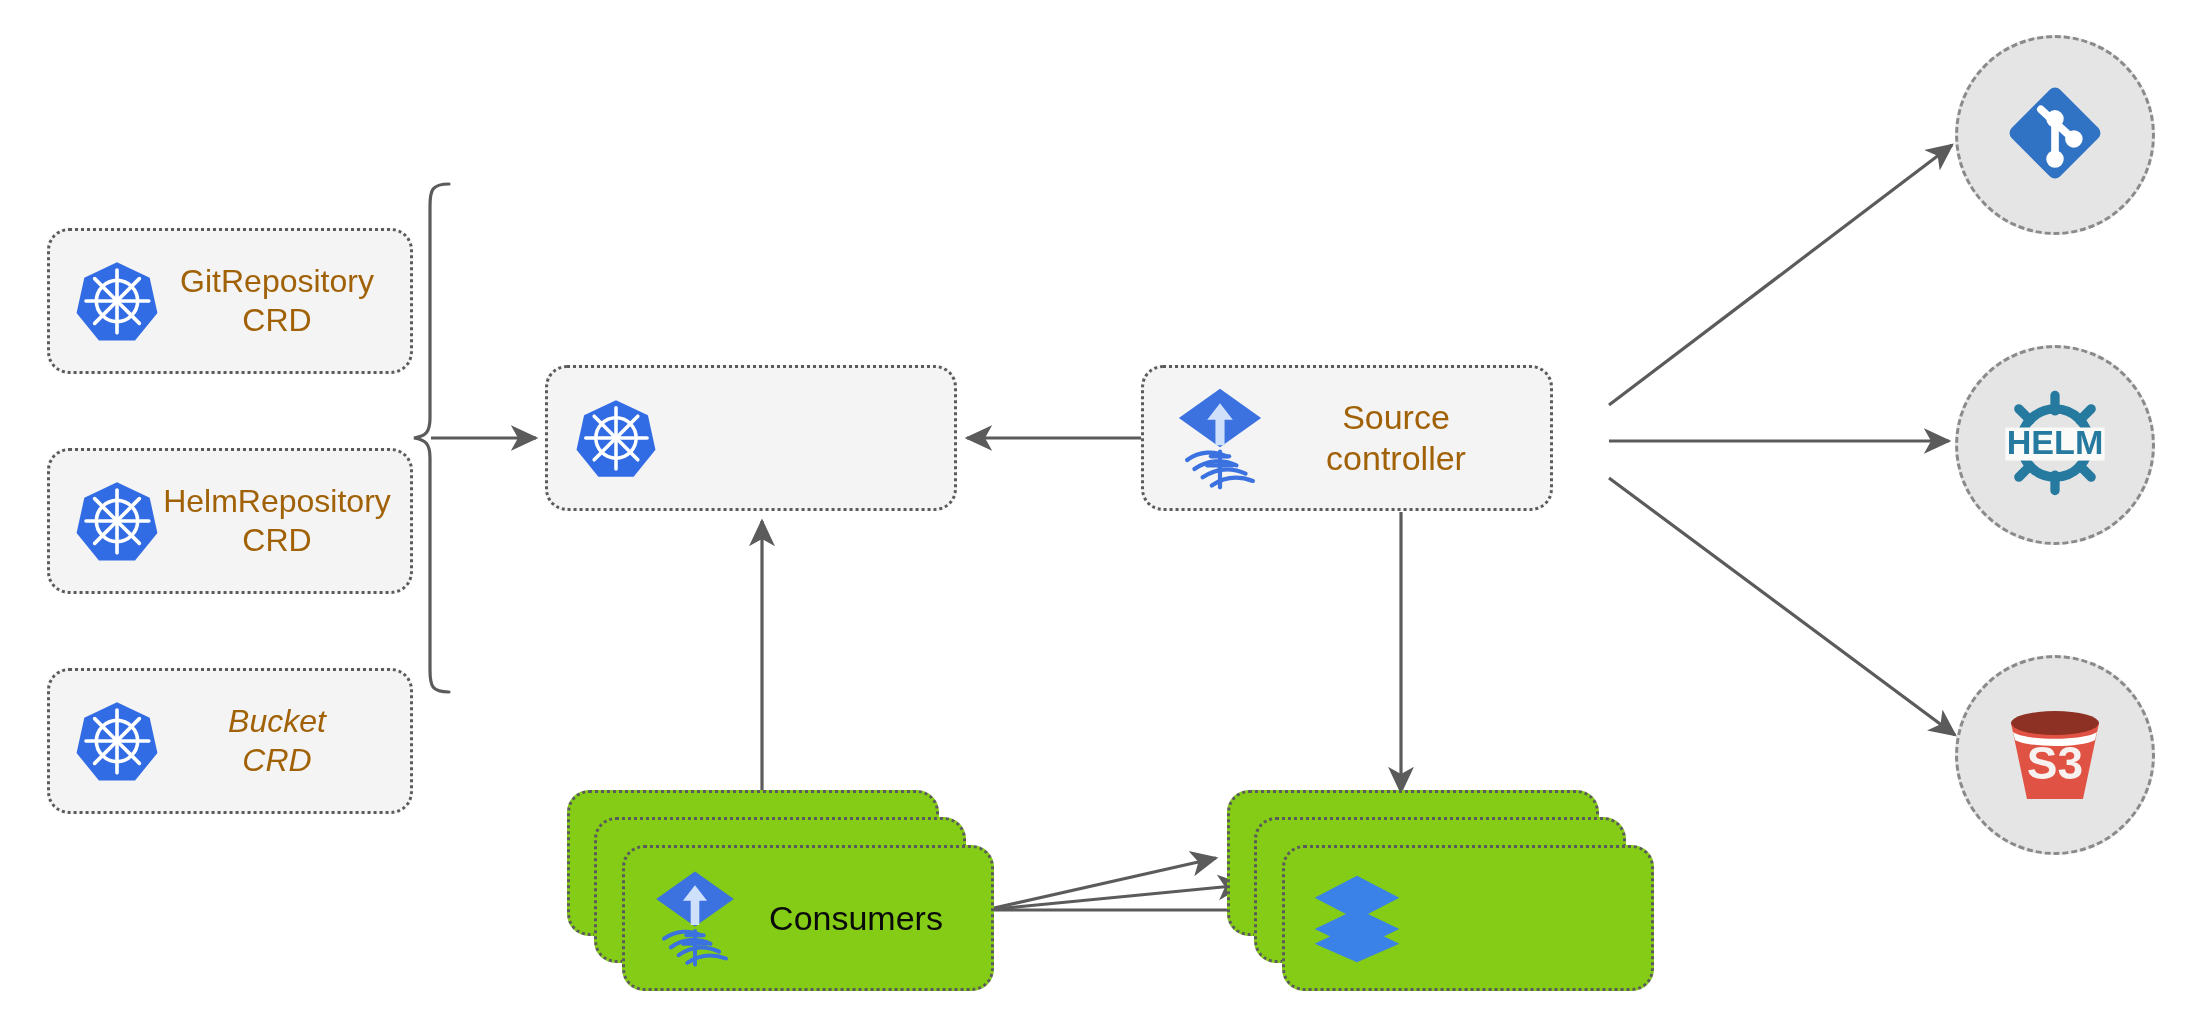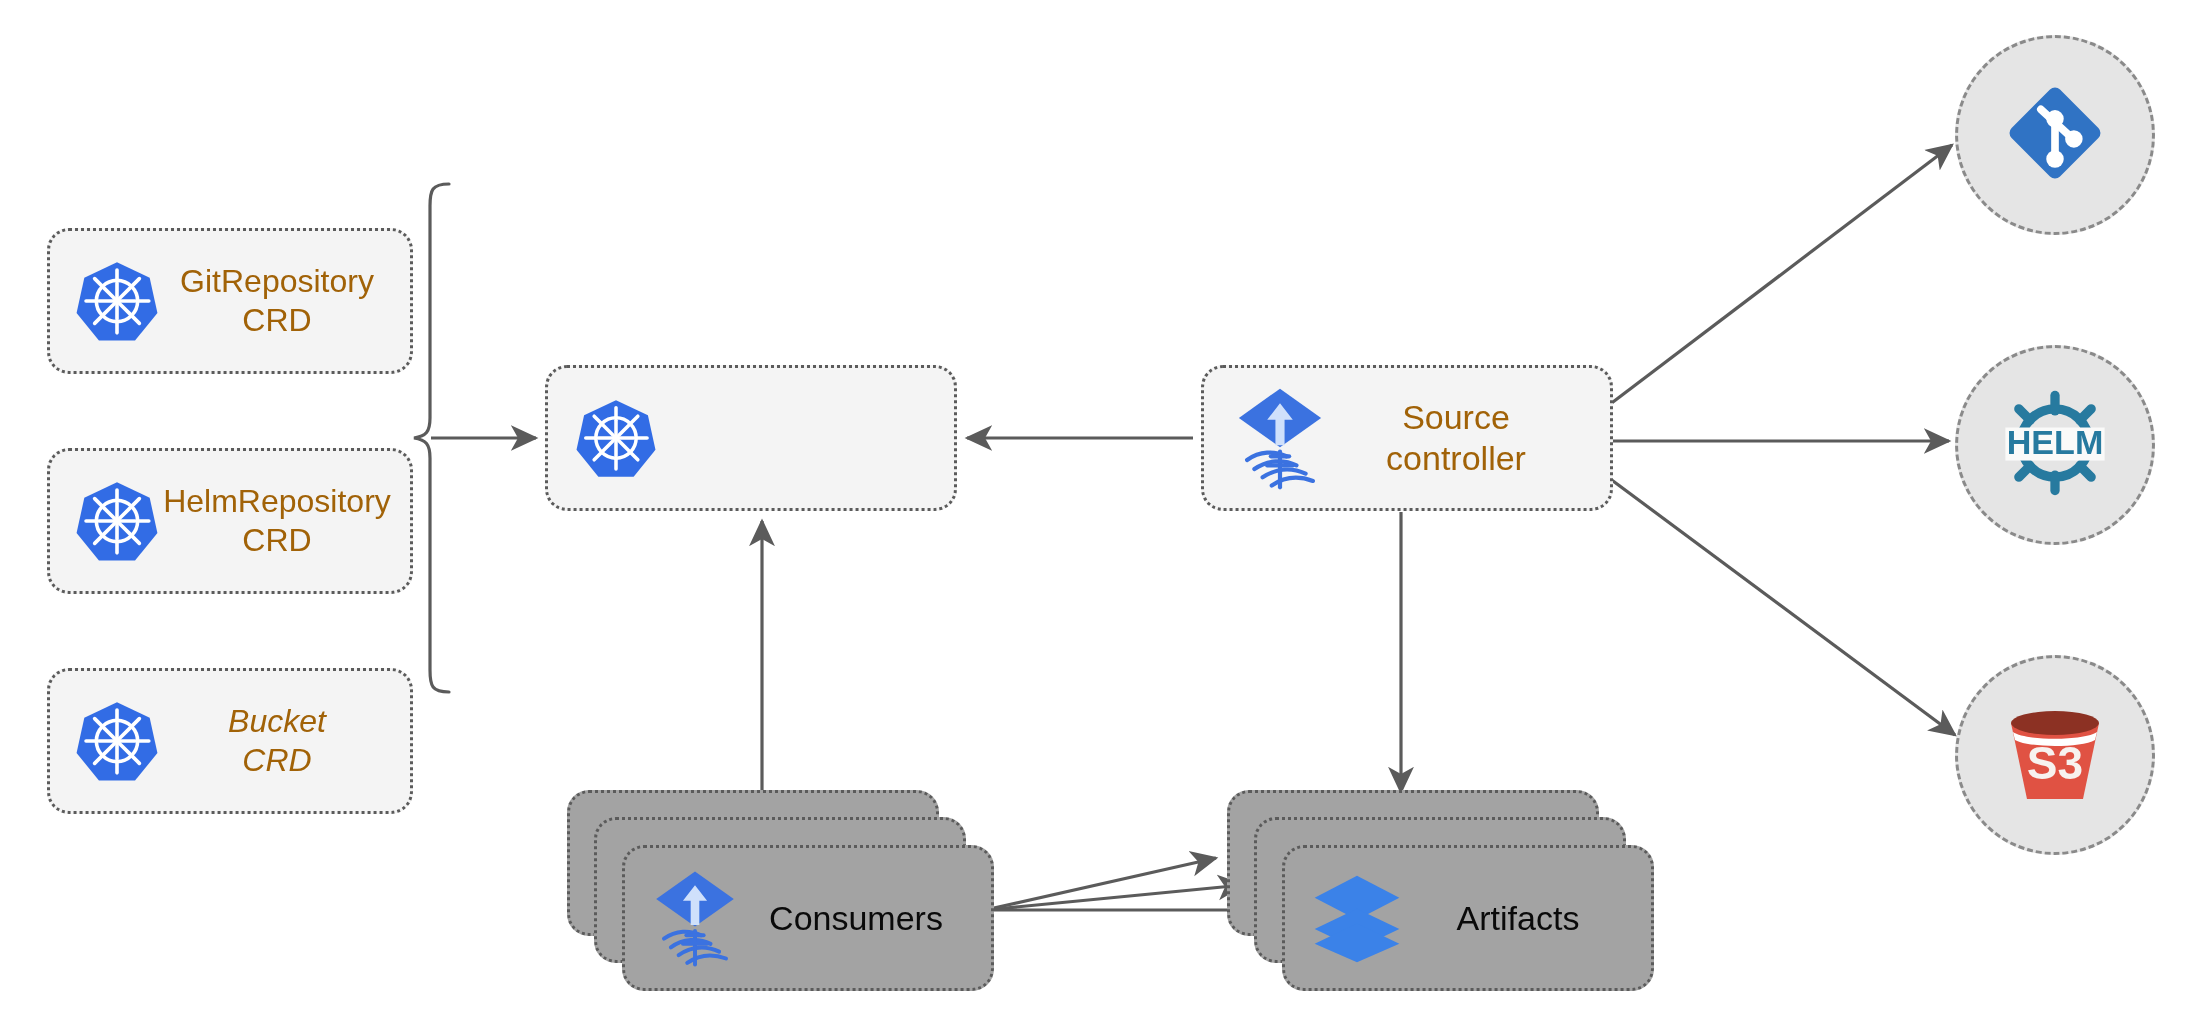--- a/index.html
+++ b/index.html
@@ -63,36 +63,36 @@
 
   
   #node-k8s-api {
     left: 545px; top: 365px; width: 412px; height: 146px;
   }
   #node-k8s-api .ico { width: 84px; height: 84px; margin-left: 26px; }
   #node-k8s-api .label { font-size: 34px; padding-right: 20px; }
 
   
   #node-source-controller {
-    left: 1201px; top: 365px; width: 412px; height: 146px;
+    left: 1141px; top: 365px; width: 412px; height: 146px;
   }
   #node-source-controller .ico { width: 92px; height: 106px; margin-left: 30px; }
   #node-source-controller .label { font-size: 34px; padding-right: 24px; }
 
   
   .stack {
     position: absolute;
     z-index: 3;
   }
   .stack .sheet {
     position: absolute;
     box-sizing: border-box;
     width: 372px;
     height: 146px;
-    background: #a3a3a3;
+    background: #84cc16;
     border: 3px dotted #5b5b5b;
     border-radius: 22px;
   }
   .stack .sheet.s1 { left: 0px;  top: 0px;  }
   .stack .sheet.s2 { left: 27px; top: 27px; }
   .stack .sheet.s3 {
     left: 55px; top: 55px;
     display: flex;
     align-items: center;
     z-index: 2;
@@ -337,21 +337,20 @@
     <div class="sheet s1"></div>
     <div class="sheet s2"></div>
     <div class="sheet s3">
       <span class="ico">
         <svg viewBox="0 0 100 100" width="92" height="92" aria-hidden="true">
           <path d="M50 4 L96 28 L50 52 L4 28 Z" fill="#3b82e8"></path>
           <path d="M50 40 L96 62 L50 84 L4 62 Z" fill="#3b82e8"></path>
           <path d="M50 56 L96 78 L50 98 L4 78 Z" fill="#3b82e8"></path>
         </svg>
       </span>
-      <span class="label">Artifacts</span>
     </div>
   </div>
 
   <div class="circle-node" id="circle-git">
     <span class="glyph">
       <svg viewBox="0 0 100 100" width="118" height="118" aria-hidden="true">
         <rect x="21" y="21" width="58" height="58" rx="6" transform="rotate(45 50 50)" fill="#3073c4"></rect>
         <g stroke="#ffffff" stroke-width="6.5" fill="none" stroke-linecap="round">
           <line x1="50" y1="40" x2="50" y2="72"></line>
           <path d="M38 30 L62 52"></path>

